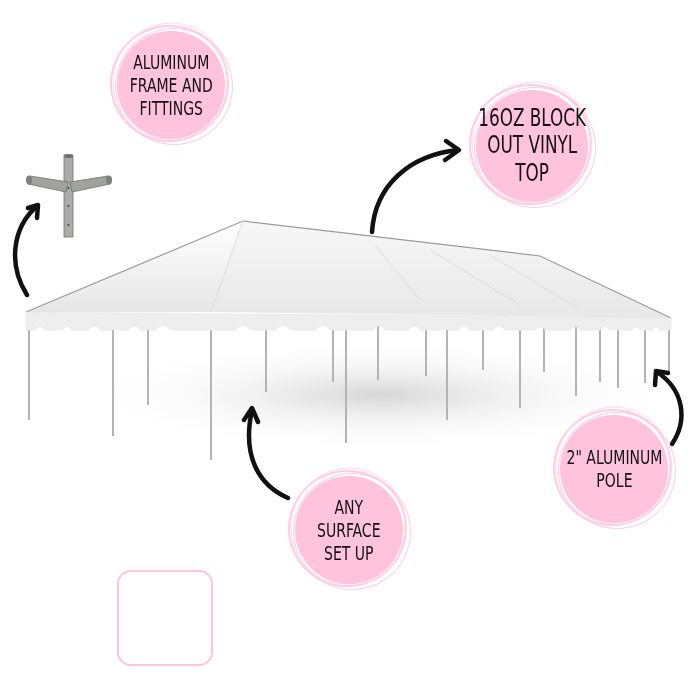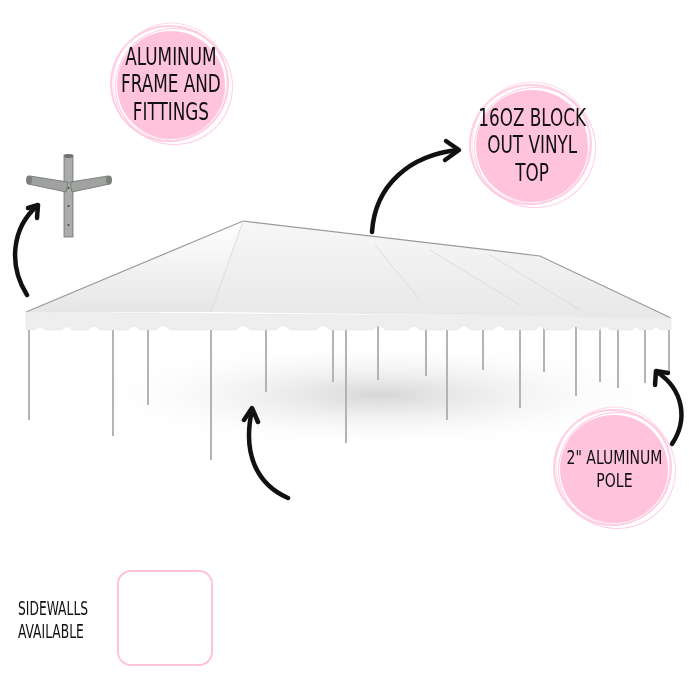--- a/index.html
+++ b/index.html
@@ -117,21 +117,21 @@
     </g>
   </svg>
 
   <div class="sidewall-box"></div>
 
   <div class="badge" style="left:117px; top:31px; width:108px; height:108px;">
     <div class="ring r1"></div>
       <div class="ring r2"></div>
       <div class="ring r3"></div>
     <div class="disc"></div>
-    <div class="label" style="font-size:24px;">
+    <div class="label" style="font-size:20px;">
       <span>ALUMINUM</span>
       <span>FRAME AND</span>
       <span>FITTINGS</span>
     </div>
   </div>
 
   <div class="badge" style="left:476px; top:90px; width:112px; height:112px;">
     <div class="ring r1"></div>
       <div class="ring r2"></div>
       <div class="ring r3"></div>
@@ -147,19 +147,26 @@
     <div class="ring r1"></div>
       <div class="ring r2"></div>
       <div class="ring r3"></div>
     <div class="disc"></div>
     <div class="label" style="font-size:20px;">
       <span>2" ALUMINUM</span>
       <span>POLE</span>
     </div>
   </div>
 
+  <div class="badge" style="left:295px; top:476px; width:108px; height:108px;">
+    <div class="ring r1"></div>
+      <div class="ring r2"></div>
+      <div class="ring r3"></div>
+    <div class="disc"></div>
+    <div class="label" style="font-size:20px;">
+      <span>ANY</span>
+      <span>SURFACE</span>
+      <span>SET UP</span>
+    </div>
+  </div>
 
-  <div class="side-label">
-    <span>SIDEWALLS</span>
-    <span>AVAILABLE</span>
-  </div>
 
 </div>
 
 </body></html>

